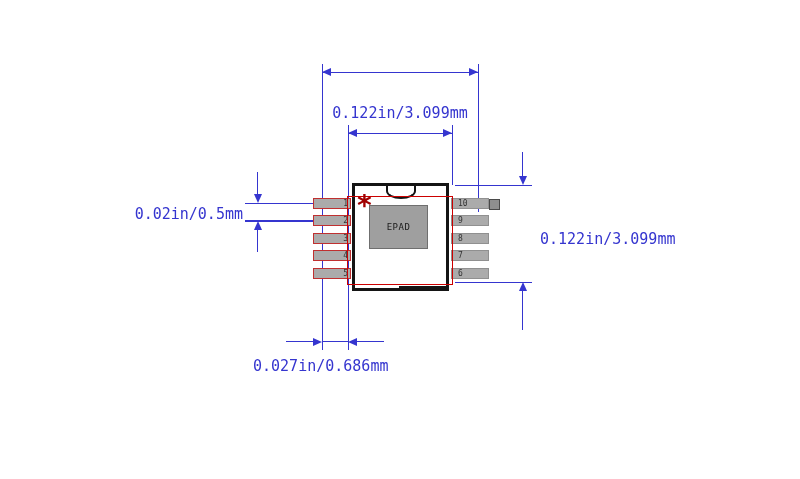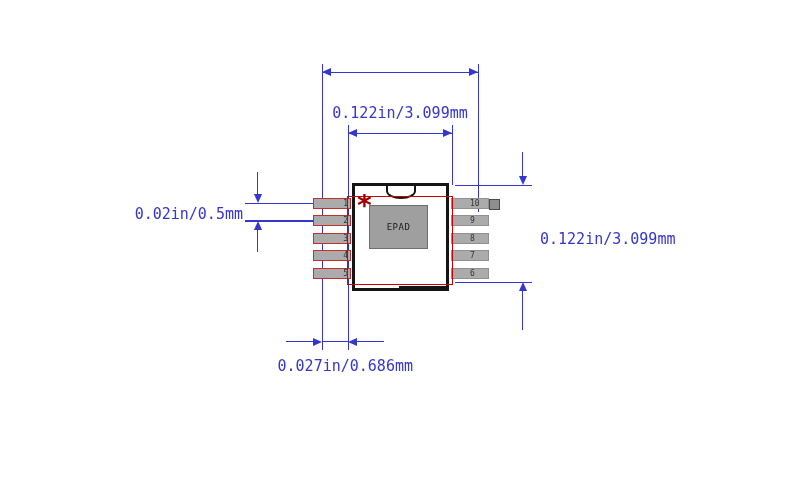--- a/index.html
+++ b/index.html
@@ -39,21 +39,21 @@
   .pkg-bottom-seg{position:absolute;left:399px;top:286px;width:50px;height:3px;background:var(--body);}
   .courtyard{
     position:absolute;left:347px;top:196px;width:106px;height:89px;
     border:1.5px solid var(--red);box-sizing:border-box;
   }
   .pin{
     position:absolute;width:38px;height:11px;background:var(--pad);
     box-sizing:border-box;font-size:8px;line-height:10px;color:#333;
   }
   .pin-left{left:313px;border:1px solid #c03030;text-align:right;padding-right:2px;}
-  .pin-right{left:451px;border:1px solid #909090;text-align:left;padding-left:18px;}
+  .pin-right{left:451px;border:1px solid #909090;text-align:left;padding-left:6px;}
   .epad{
     position:absolute;left:369px;top:205px;width:59px;height:44px;
     background:var(--epad);border:1px solid #6f6f6f;box-sizing:border-box;
     display:flex;align-items:center;justify-content:center;
     font-size:9px;color:#1a1a1a;letter-spacing:0.5px;
   }
   .pin1-marker{
     position:absolute;left:356px;top:192px;font-size:28px;line-height:28px;
     color:var(--marker);font-weight:bold;
   }
@@ -63,21 +63,21 @@
   }
 </style>
 </head>
 <body>
 
 <div id="canvas">
 
   <div class="dimtext" style="left:320px;top:104px;width:160px;text-align:center;">0.122in/3.099mm</div>
   <div class="dimtext" style="left:113px;top:205px;width:130px;text-align:right;">0.02in/0.5mm</div>
   <div class="dimtext" style="left:540px;top:230px;width:170px;text-align:left;">0.122in/3.099mm</div>
-  <div class="dimtext" style="left:253px;top:357px;width:160px;text-align:right;">0.027in/0.686mm</div>
+  <div class="dimtext" style="left:253px;top:357px;width:160px;text-align:left;">0.027in/0.686mm</div>
 
   <div class="vline" style="left:321.5px;top:64px;height:286px;"></div>
   <div class="vline" style="left:477.5px;top:64px;height:148px;"></div>
   <div class="vline" style="left:347.5px;top:125px;height:225px;"></div>
   <div class="vline" style="left:451.5px;top:125px;height:60px;"></div>
 
   <div class="hline" style="left:322px;top:71.5px;width:156px;"></div>
   <div class="arr arr-left" style="left:322px;top:68px;"></div>
   <div class="arr arr-right" style="left:469px;top:68px;"></div>
 

